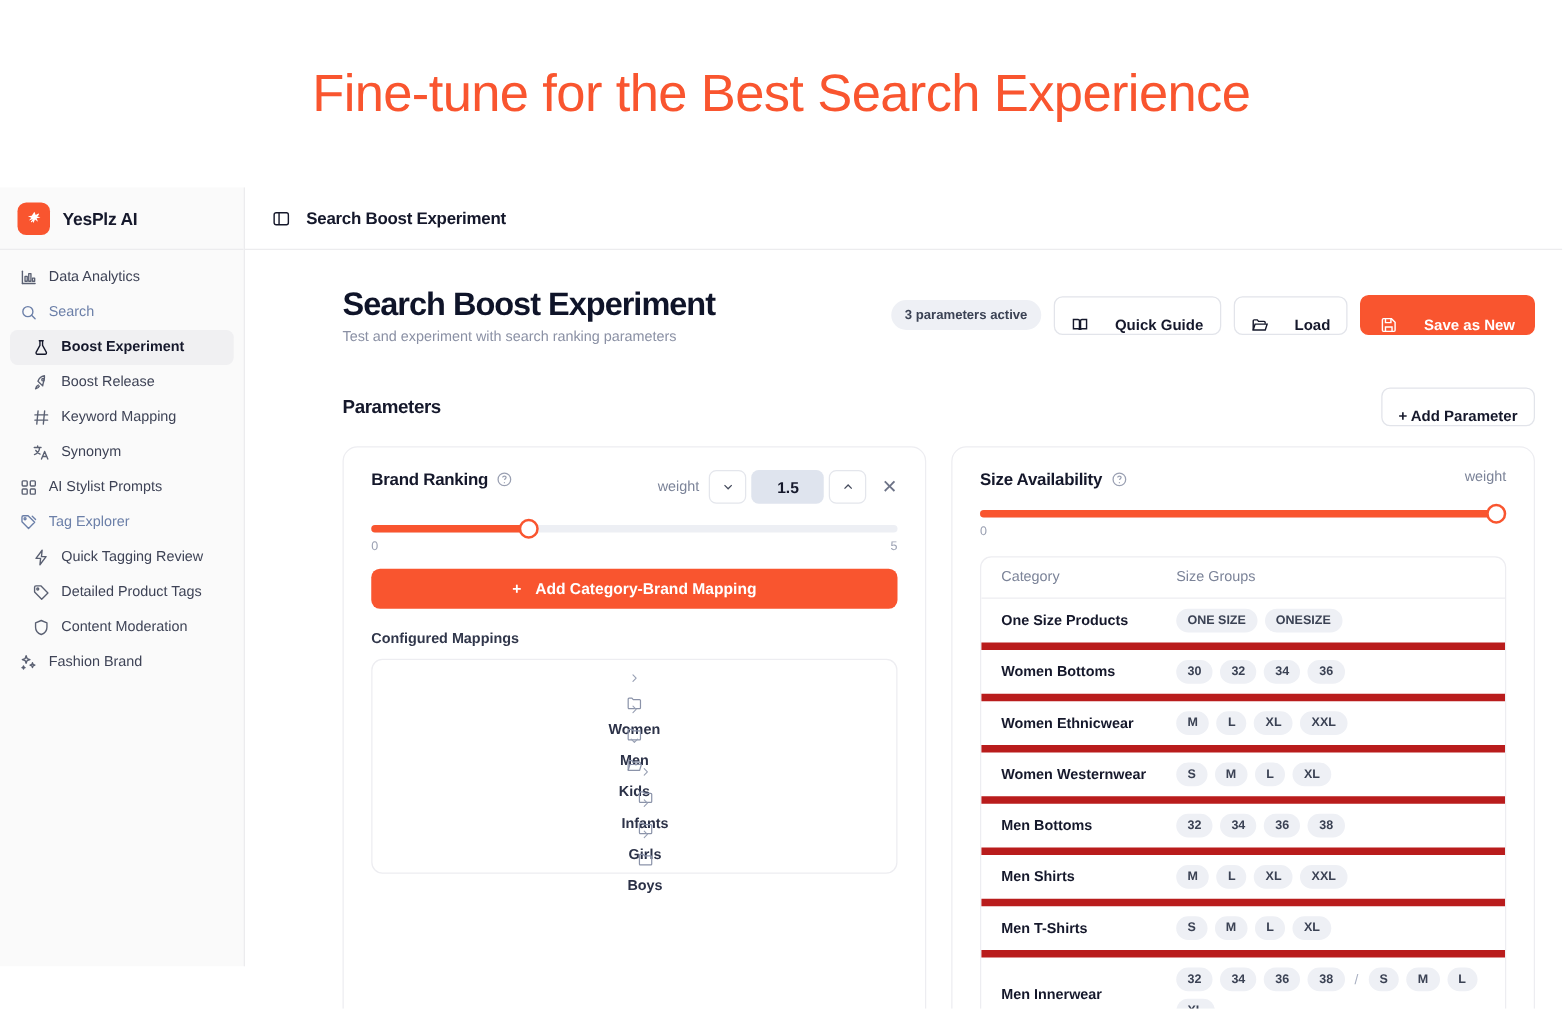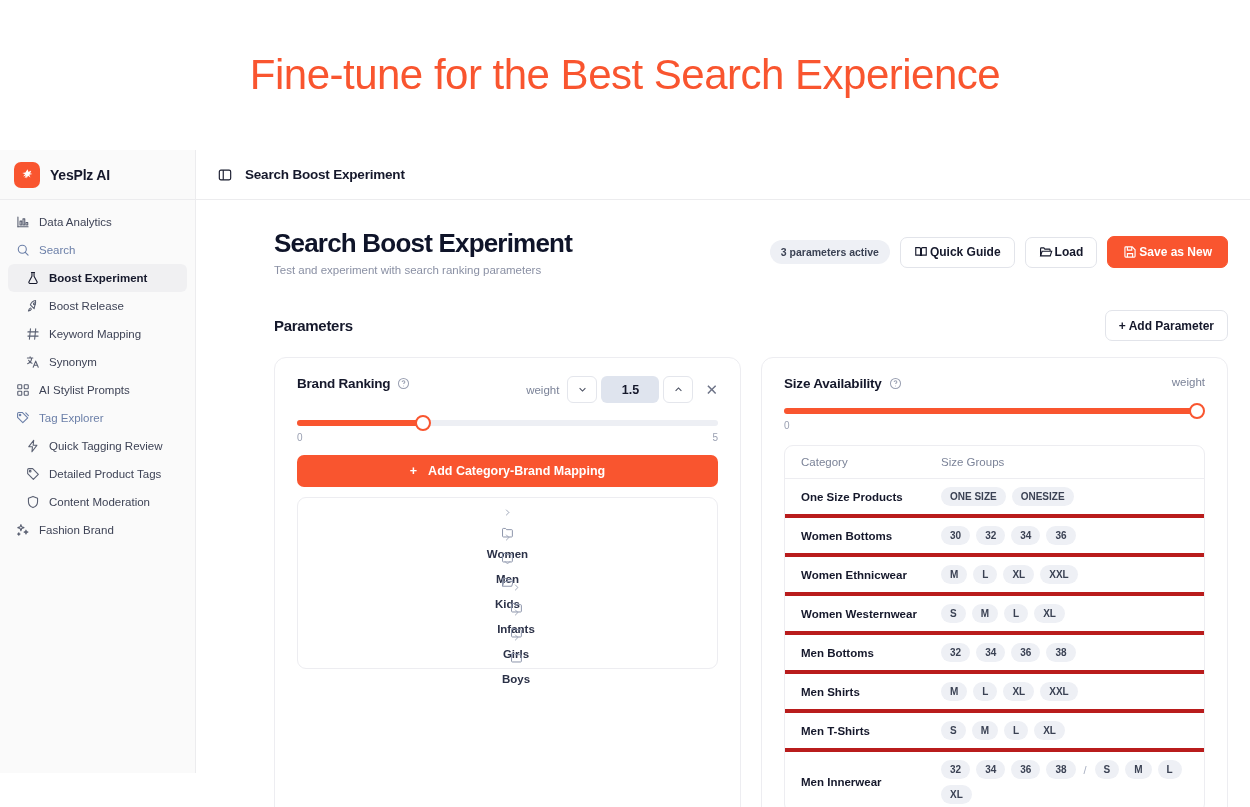--- a/index.html
+++ b/index.html
@@ -104,21 +104,21 @@
   .page-sub { font-size: 11.5px; color: #8a90a4; margin-top: 5px; }
 
   .head-actions { display: flex; align-items: center; gap: 10px; padding-top: 8px; }
   .pill {
     background: #eef0f5; color: #3b4254;
     font-size: 10.5px; font-weight: 700;
     padding: 6px 11px; border-radius: 20px;
     white-space: nowrap;
   }
   .btn {
-    display: flex; align-items: center; gap: 2px;
+    display: flex; align-items: flex-end; gap: 21px;
     height: 31px; padding: 0 13px;
     border: 1px solid #e2e4ea; border-radius: 7px;
     background: #fff; color: #15182b;
     font-size: 12px; font-weight: 700;
     cursor: pointer; white-space: nowrap;
   }
   .btn svg { display: block; }
   .btn-primary {
     background: #f9552f; border-color: #f9552f; color: #fff;
     height: 32px; padding: 0 15px;
@@ -226,21 +226,21 @@
   .tbl { margin-top: 14px; border: 1px solid #ededf1; border-radius: 9px; overflow: hidden; }
   .tbl-head {
     display: flex; padding: 10px 16px;
     font-size: 11.5px; color: #7b8398;
     border-bottom: 1px solid #ededf1;
   }
   .th-cat { width: 140px; flex: 0 0 140px; }
   .tbl-row {
     display: flex; align-items: center;
     padding: 8px 16px; min-height: 30px;
-    border-bottom: 4px solid #b91c1c;
+    border-bottom: 6px solid #b91c1c;
   }
   .tbl-row:last-child { border-bottom: none; }
   .td-cat {
     width: 140px; flex: 0 0 140px;
     font-size: 11.5px; font-weight: 700; color: #15182b;
   }
   .td-sizes { display: flex; align-items: center; gap: 6px; flex-wrap: wrap; }
   .size-chip {
     background: #eef0f5; color: #3b4254;
     font-size: 10px; font-weight: 700;
@@ -488,20 +488,21 @@
               <span>0</span>
               <span>5</span>
             </div>
           </div>
 
           <button class="add-map-btn">
             <span>+</span>
             <span>Add Category-Brand Mapping</span>
           </button>
 
+          <div class="sub-label">Configured Mappings</div>
 
           <div class="tree" id="tree">
               <div class="tree-row">
                 <span class="chev">
                   <svg width="9" height="9" viewBox="0 0 16 16" fill="none" stroke="currentColor" stroke-width="1.6" stroke-linecap="round" stroke-linejoin="round">
                     <path d="M6 3.5 L10.5 8 L6 12.5"></path>
                   </svg>
                 </span>
                 <span class="folder">
                   <svg width="13" height="13" viewBox="0 0 16 16" fill="none" stroke="currentColor" stroke-width="1.2" stroke-linejoin="round">

